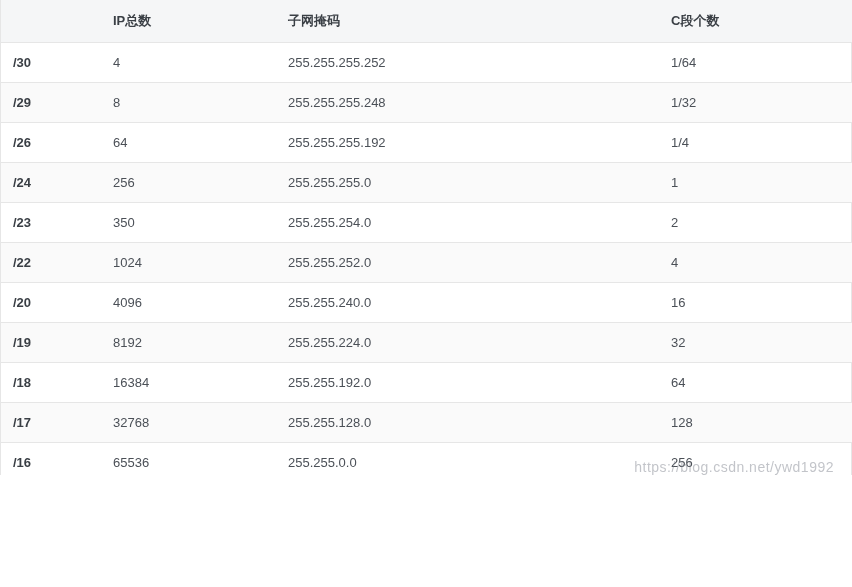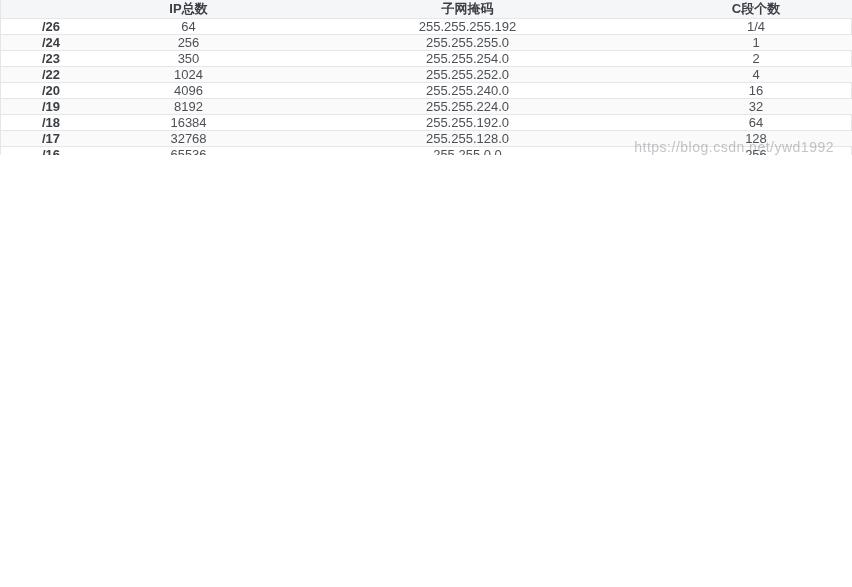--- a/index.html
+++ b/index.html
@@ -13,22 +13,22 @@
     color: #4b5057;
     background: #ffffff;
     width: 852px;
   }
   table {
     border-collapse: collapse;
     width: 100%;
     table-layout: fixed;
   }
   th, td {
-    text-align: center;
-    padding: 0 12px;
+    text-align: left;
+    padding: 12px 12px;
     border-top: 1px solid #e6e6e6;
     border-bottom: 1px solid #e6e6e6;
     vertical-align: middle;
     white-space: nowrap;
   }
   th {
     background: #f5f6f7;
     font-weight: 700;
     color: #3a3f45;
     border-top: none;
@@ -79,20 +79,32 @@
     <thead>
       <tr>
         <th></th>
         <th>IP总数</th>
         <th>子网掩码</th>
         <th>C段个数</th>
       </tr>
     </thead>
     <tbody>
       <tr>
+        <td>/30</td>
+        <td>4</td>
+        <td>255.255.255.252</td>
+        <td>1/64</td>
+      </tr>
+      <tr>
+        <td>/29</td>
+        <td>8</td>
+        <td>255.255.255.248</td>
+        <td>1/32</td>
+      </tr>
+      <tr>
         <td>/26</td>
         <td>64</td>
         <td>255.255.255.192</td>
         <td>1/4</td>
       </tr>
       <tr>
         <td>/24</td>
         <td>256</td>
         <td>255.255.255.0</td>
         <td>1</td>

